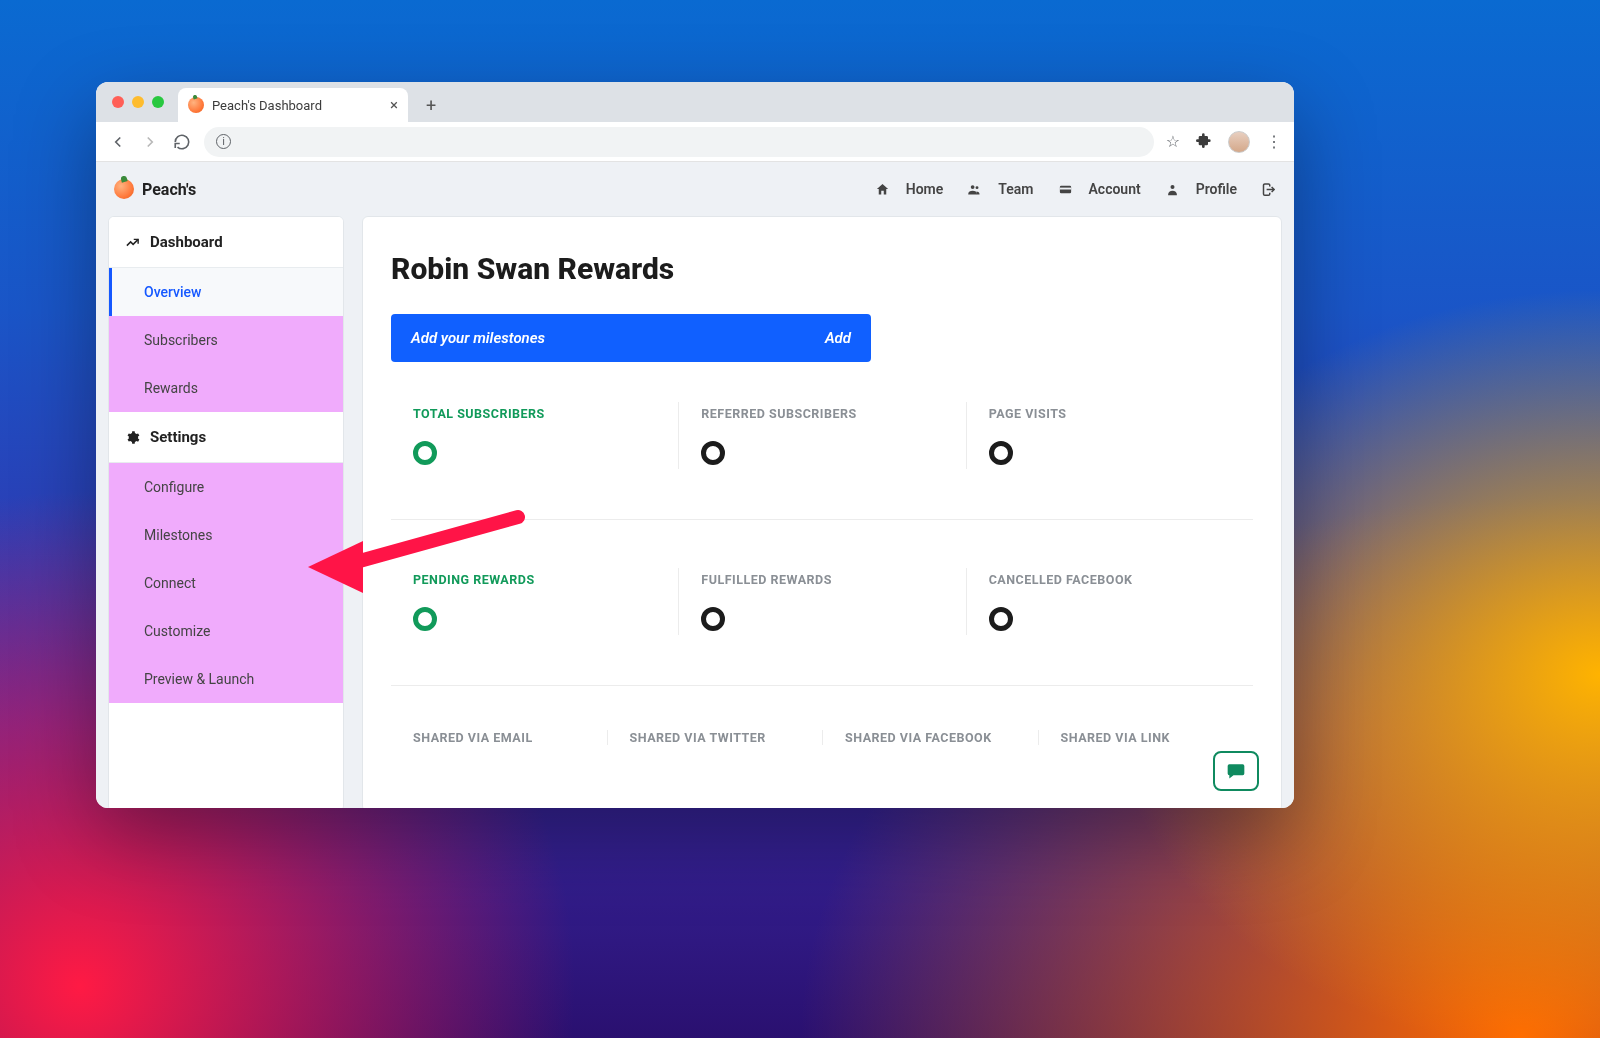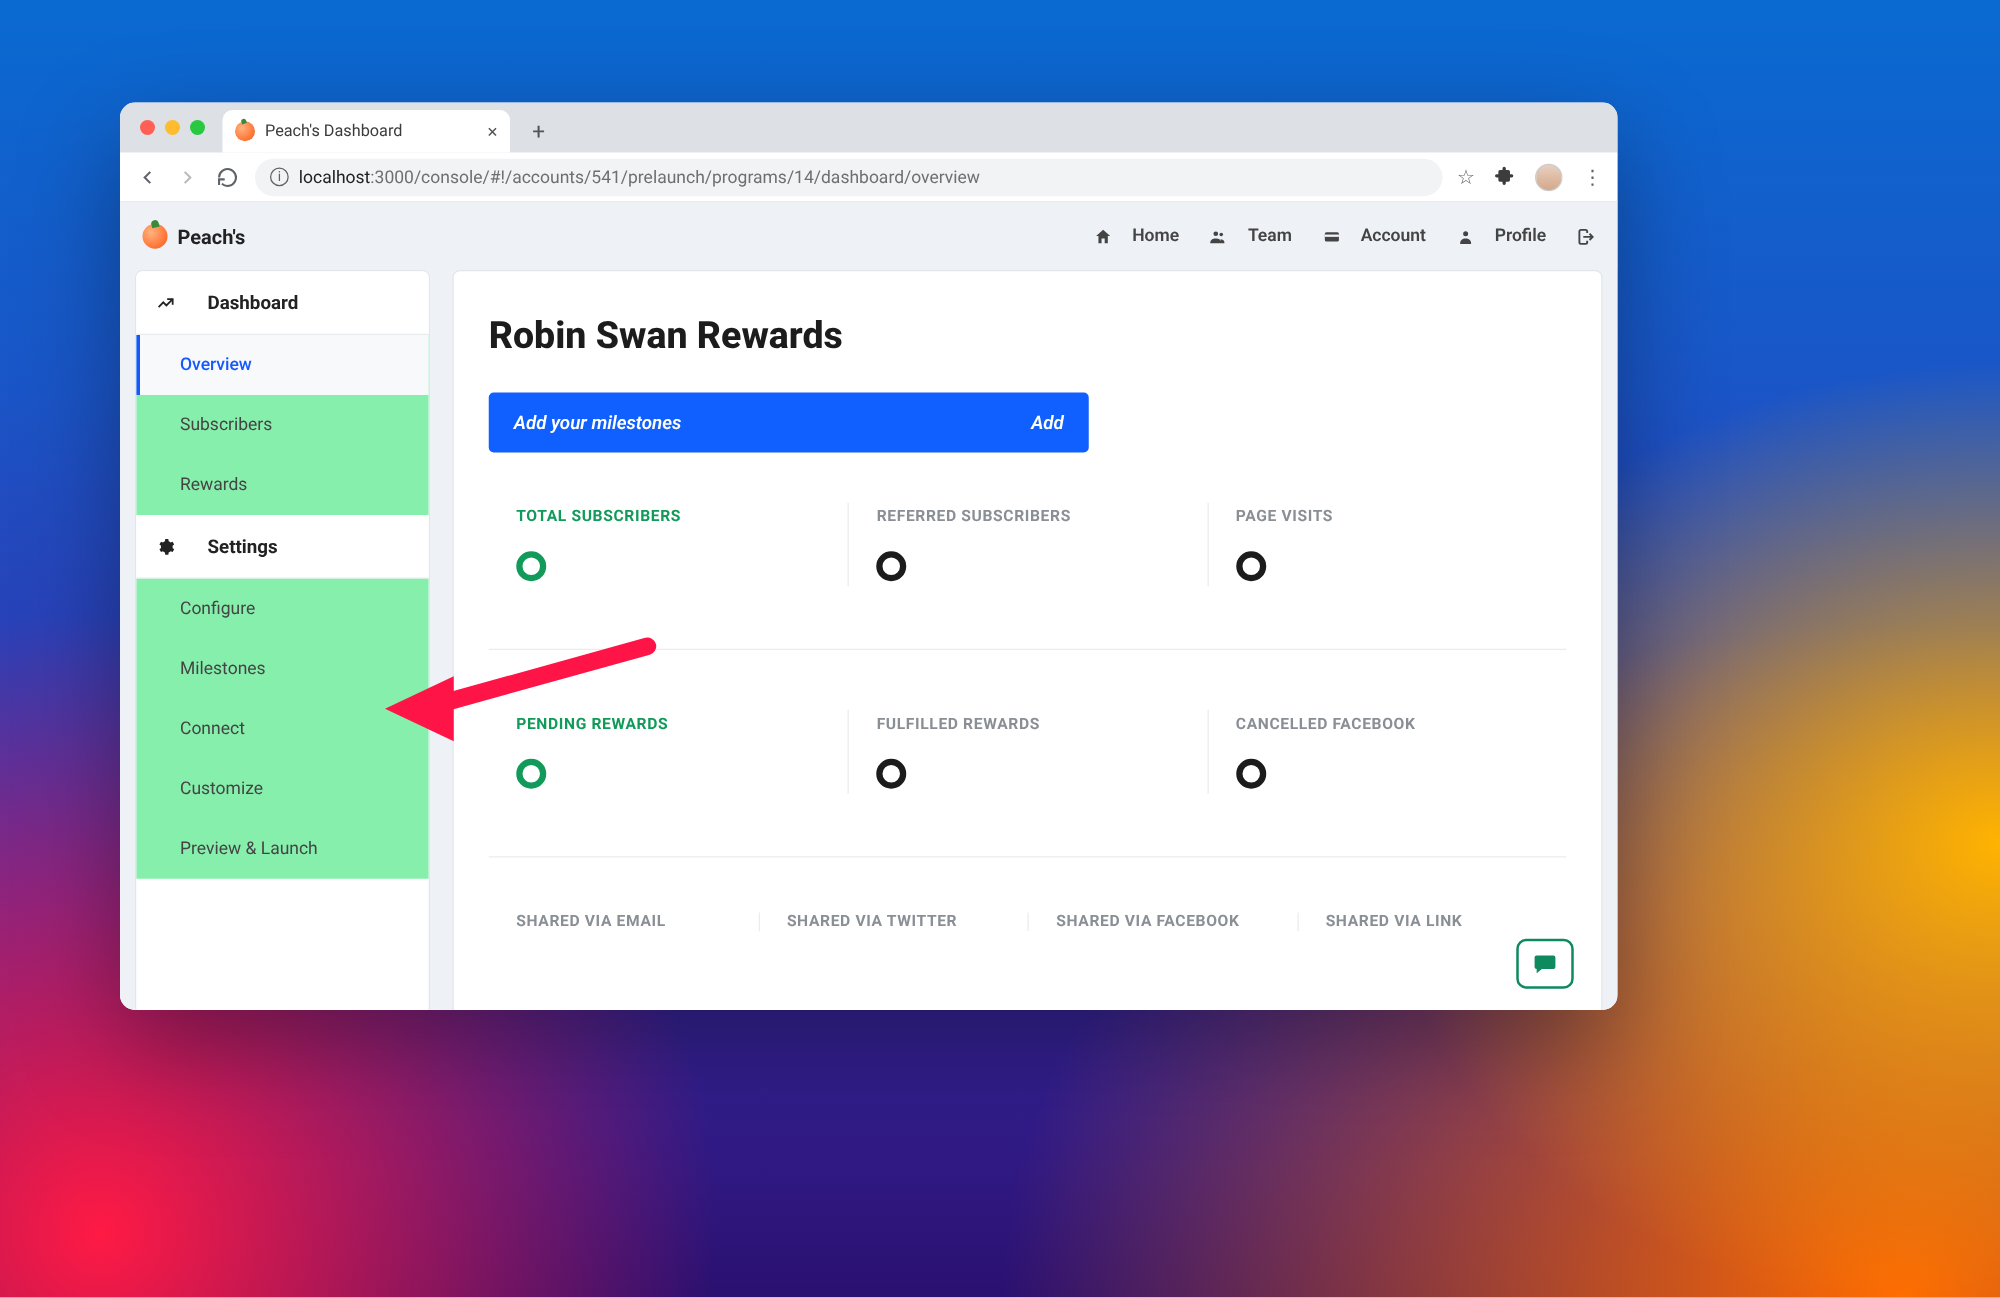--- a/index.html
+++ b/index.html
@@ -99,26 +99,26 @@
   .topnav svg { width:15px; height:15px; }
 
   .app-body { flex:1; display:flex; gap:18px; padding:0 12px 0 12px; overflow:hidden;}
   .sidebar {
     width:236px; background:#fff; border-radius:6px; border:1px solid #e2e6ea;
     display:flex; flex-direction:column; overflow:hidden;
     margin-bottom:-4px;
   }
   .side-section-hdr {
     padding:16px 16px; font-weight:700; font-size:15px; color:#222;
-    display:flex; align-items:center; gap:26px;
+    display:flex; align-items:center; gap:10px;
     border-bottom:1px solid #e8ecef;
     background:#fff;
   }
   .side-section-hdr svg { width:15px; height:15px; }
-  .side-items { background:#86efac; }
+  .side-items { background:#f0abfc; }
   .side-item {
     padding:16px 18px 16px 32px; font-size:14px; color:#444;
     border-left:3px solid transparent;
   }
   .side-item.active { color:#1558ff; border-left-color:#1558ff; background:#f7f9fb; font-weight:500;}
   .side-section-hdr.settings { background:#fff; }
 
   .main {
     flex:1; background:#fff; border-radius:6px; border:1px solid #e2e6ea;
     padding:34px 28px 0 28px; overflow:hidden; position:relative;
@@ -192,23 +192,20 @@
           </svg>
       </div>
       <div class="navbtn">
         <svg viewBox="0 0 24 24" fill="none" stroke="currentColor" stroke-width="2.2">
             <path d="M3 12a9 9 0 1 1 3 6.7"></path>
             <polyline points="3 20 3 14 9 14"></polyline>
           </svg>
       </div>
       <div class="omnibox">
         <span class="info">i</span>
-        <span class="url">
-          <span class="host">localhost</span><span class="path">:3000/console/#!/accounts/541/prelaunch/programs/14/dashboard/overview</span>
-        </span>
       </div>
       <div class="addr-right">
         <span class="star">☆</span>
         <span class="ext">
           <svg width="16" height="16" viewBox="0 0 24 24" fill="#3c3c3c">
               <path d="M20 11h-2V8a2 2 0 0 0-2-2h-3V4a2 2 0 1 0-4 0v2H6a2 2 0 0 0-2 2v3H2a2 2 0 1 0 0 4h2v3a2 2 0 0 0 2 2h3v2a2 2 0 1 0 4 0v-2h3a2 2 0 0 0 2-2v-3h2a2 2 0 1 0 0-4z"></path>
             </svg>
         </span>
         <span class="avatar-sm"></span>
         <span class="menu">⋮</span>

